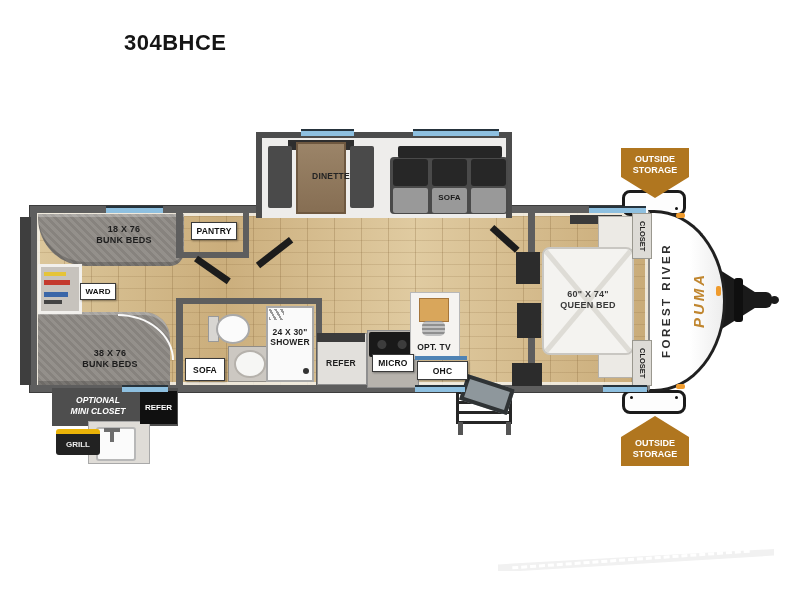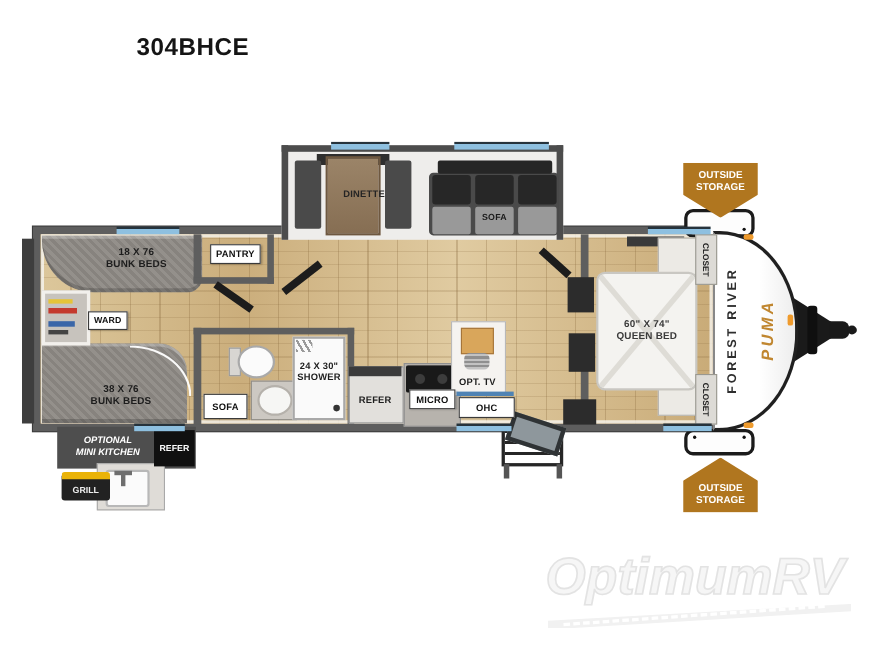--- a/index.html
+++ b/index.html
@@ -177,26 +177,25 @@
   <span>STORAGE</span>
 </div>
 <div class="banner" style="left:621px;top:416px;width:68px;height:50px;background:#b0761f;clip-path:polygon(50% 0,100% 42%,100% 100%,0 100%,0 42%);padding-top:22px;box-sizing:border-box;">
   <span>OUTSIDE</span><br>
   <span>STORAGE</span>
 </div>
 
 <div class="abs" style="left:52px;top:388px;width:126px;height:38px;background:#4e4e4e;z-index:2;"></div>
 <div class="banner" style="left:56px;top:395px;width:84px;background:none;font-size:8.5px;font-style:italic;">
   <span>OPTIONAL</span><br>
-  <span>MINI KITCHEN</span>
+  <span>MINI CLOSET</span>
 </div>
 <div class="abs" style="left:140px;top:391px;width:37px;height:33px;background:#101010;color:#fff;font-size:8px;font-weight:bold;display:flex;align-items:center;justify-content:center;z-index:3;">REFER</div>
 <div class="abs" style="left:88px;top:421px;width:60px;height:41px;background:#dfdcd7;border:1px solid #a9a9a9;z-index:2;"></div>
 <div class="abs" style="left:96px;top:427px;width:36px;height:30px;background:#fbfbfb;border:2px solid #b8b8b8;border-radius:3px;z-index:3;"></div>
 <div class="abs" style="left:110px;top:430px;width:4px;height:12px;background:#6e6e6e;z-index:4;"></div>
 <div class="abs" style="left:104px;top:428px;width:16px;height:4px;background:#6e6e6e;z-index:4;"></div>
-<div class="abs" style="left:56px;top:429px;width:44px;height:26px;background:#222;border-radius:3px;border-top:7px solid #eab308;color:#eee;font-size:8px;font-weight:bold;display:flex;align-items:center;justify-content:center;box-sizing:border-box;z-index:3;">GRILL</div>
-
-<div class="abs" style="left:496px;top:496px;width:300px;font-size:47px;font-weight:bold;font-style:italic;color:#f6f6f6;-webkit-text-stroke:1.5px #e3e3e3;z-index:0;">OptimumRV</div>
+<div class="abs" style="left:56px;top:429px;width:44px;height:26px;background:#222;border-radius:3px;border-top:5px solid #eab308;color:#eee;font-size:8px;font-weight:bold;display:flex;align-items:center;justify-content:center;box-sizing:border-box;z-index:3;">GRILL</div>
+
 <div class="abs" style="left:498px;top:549px;width:276px;height:22px;background:#f1f1f1;clip-path:polygon(0 70%,100% 0,100% 30%,8% 100%,0 100%);z-index:0;"></div>
 <div class="abs" style="left:512px;top:558px;width:238px;border-top:3px dashed #fff;transform:rotate(-4deg);z-index:0;"></div>
 
 </div>
 
 </body></html>

